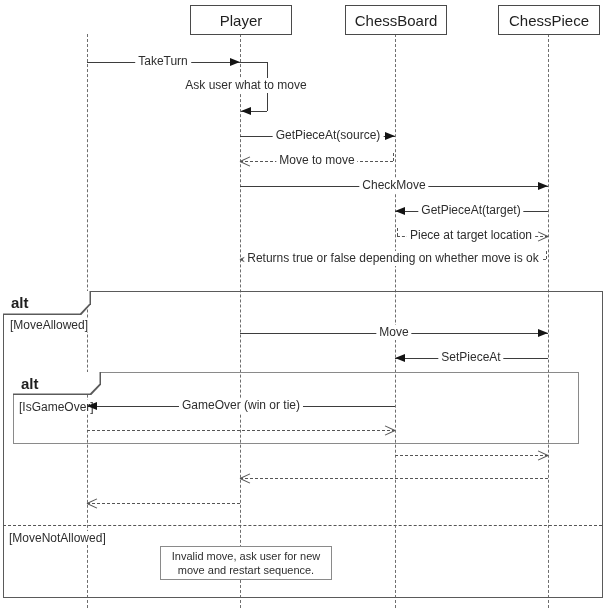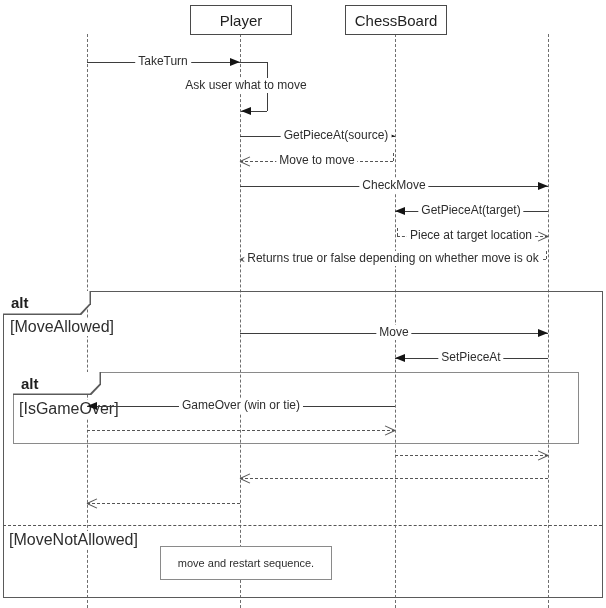--- a/index.html
+++ b/index.html
@@ -27,40 +27,43 @@
   .oa.l i.u{transform:rotate(-25deg);}
   .oa.l i.d{transform:rotate(25deg);}
   .frame{position:absolute;border:1px solid #5a5a5a;}
   .frame.inner{border-color:#8a8a8a;}
   .pent{position:absolute;}
   .pent .bg{position:absolute;left:0;top:0;width:100%;height:100%;background:#5a5a5a;
             clip-path:polygon(0 0,100% 0,100% 55%,89% 100%,0 100%);}
   .pent .fg{position:absolute;left:0;top:0;width:calc(100% - 1.5px);height:calc(100% - 1.5px);background:#fff;
             clip-path:polygon(0 0,100% 0,100% 55%,89% 100%,0 100%);}
   .pent .op{position:absolute;left:8px;top:3px;font-size:15px;font-weight:bold;color:#1f1f1f;}
-  .guard{position:absolute;font-size:16px;color:#2e2e2e;background:#fff;padding:0 2px;}
+  .guard{position:absolute;font-size:12px;color:#2e2e2e;background:#fff;padding:0 2px;}
   .divider{position:absolute;height:0;border-top:1px dashed #555;}
   .note{position:absolute;border:1px solid #8a8a8a;background:#fff;display:flex;flex-direction:column;
         align-items:center;justify-content:center;font-size:11px;line-height:14px;color:#2e2e2e;text-align:center;}
 </style>
 </head>
 <body>
 
 <div class="stage">
 
   <div class="lifeline" style="left:87px"></div>
   <div class="lifeline" style="left:240px"></div>
   <div class="lifeline" style="left:395px"></div>
   <div class="lifeline" style="left:548px"></div>
 
   <div class="actor" style="left:345px;width:100px">
       <span>ChessBoard</span>
     </div>
   <div class="actor" style="left:190px;width:100px">
       <span>Player</span>
+    </div>
+  <div class="actor" style="left:498px;width:100px">
+      <span>ChessPiece</span>
     </div>
 
   <div class="frame" style="left:3px;top:291px;width:598px;height:305px"></div>
   <div class="pent" style="left:3px;top:291px;width:88px;height:24px">
     <span class="bg"></span>
     <span class="fg"></span>
     <span class="op">alt</span>
   </div>
   <div class="guard" style="left:8px;top:318px">[MoveAllowed]</div>
   <div class="divider" style="left:3px;top:525px;width:599px"></div>
@@ -84,21 +87,21 @@
     <div class="line" style="left:240px;top:62px;width:27px"></div>
     <div class="vline" style="left:267px;top:62px;height:49px"></div>
     <div class="line" style="left:241px;top:111px;width:26px"></div>
     <div class="ah sl" style="left:241px;top:107px"></div>
     <div class="lbl" style="left:246px;top:78px">Ask user what to move</div>
   </div>
 
   <div>
     <div class="line" style="left:240px;top:136px;width:155px"></div>
     <div class="ah sr" style="left:385px;top:132px"></div>
-    <div class="lbl" style="left:336px;top:128px">GetPieceAt(source)</div>
+    <div class="lbl" style="left:328px;top:128px">GetPieceAt(source)</div>
   </div>
 
   <div>
     <div class="line dashed" style="left:240px;top:161px;width:153px"></div>
     <div class="vtick" style="left:393px;top:153px;height:8px"></div>
     <div class="oa l" style="left:240px;top:156px">
         <i class="u"></i>
         <i class="d"></i>
       </div>
     <div class="lbl" style="left:317px;top:153px">Move to move</div>
@@ -180,16 +183,17 @@
 
   <div>
     <div class="line dashed" style="left:87px;top:503px;width:153px"></div>
     <div class="oa l" style="left:87px;top:498px">
         <i class="u"></i>
         <i class="d"></i>
       </div>
   </div>
 
   <div class="note" style="left:160px;top:546px;width:170px;height:32px">
+    <span>Invalid move, ask user for new</span>
     <span>move and restart sequence.</span>
   </div>
 
 </div>
 
 </body></html>

